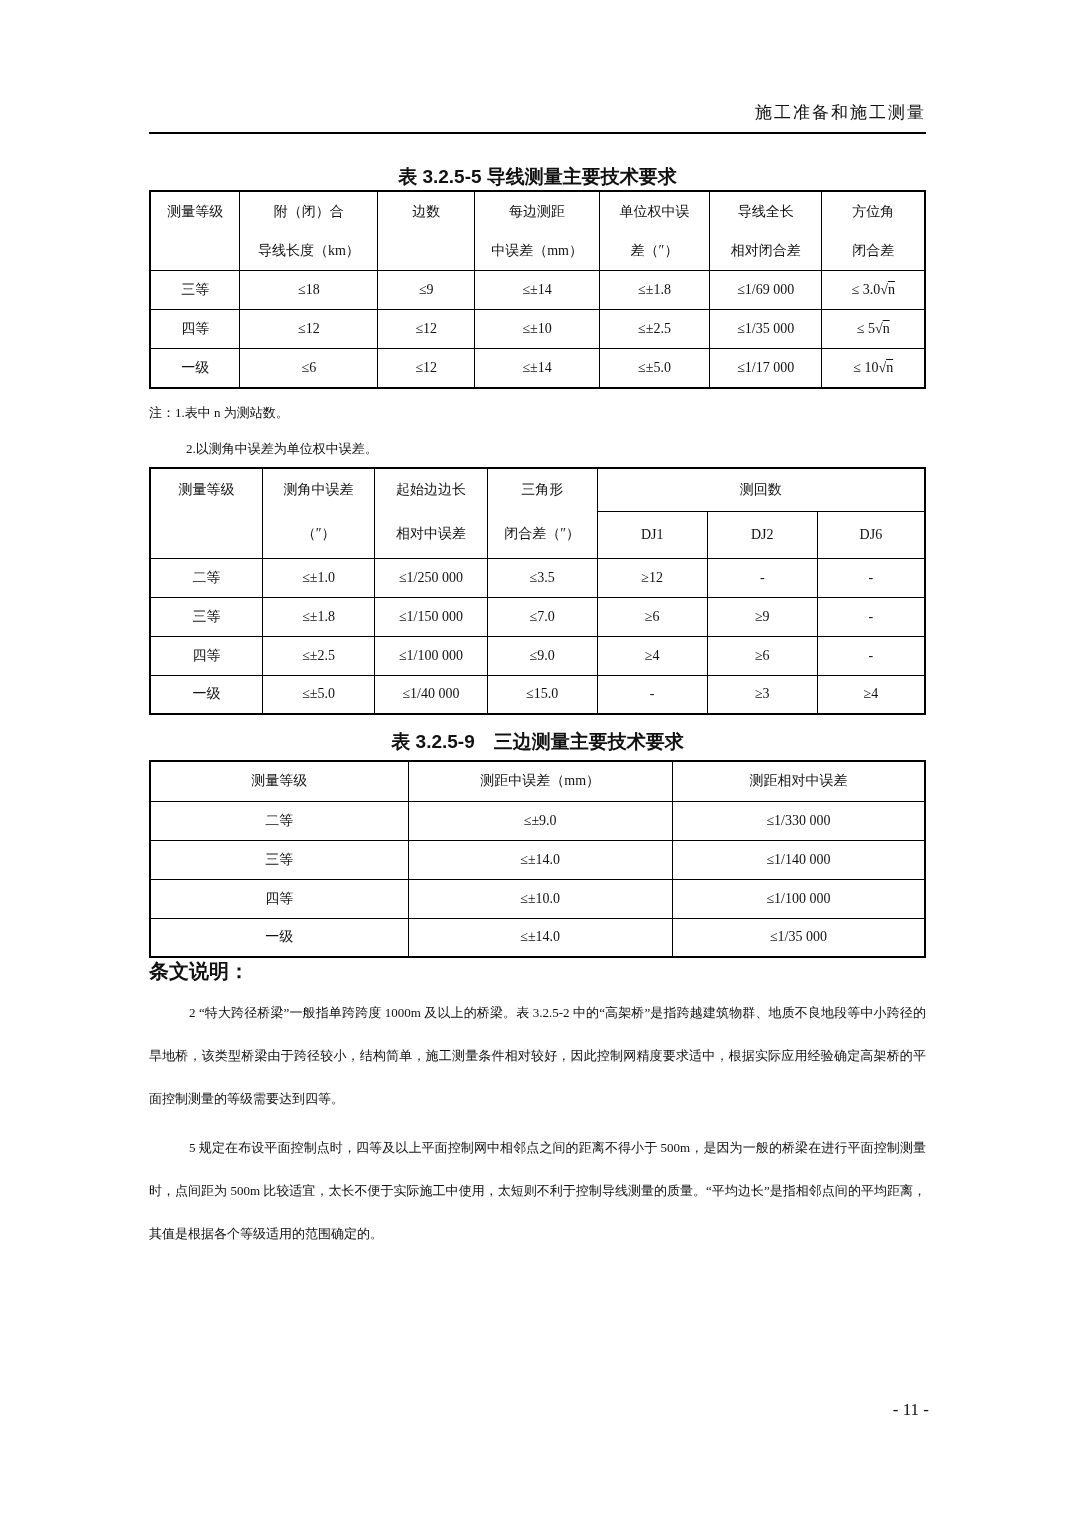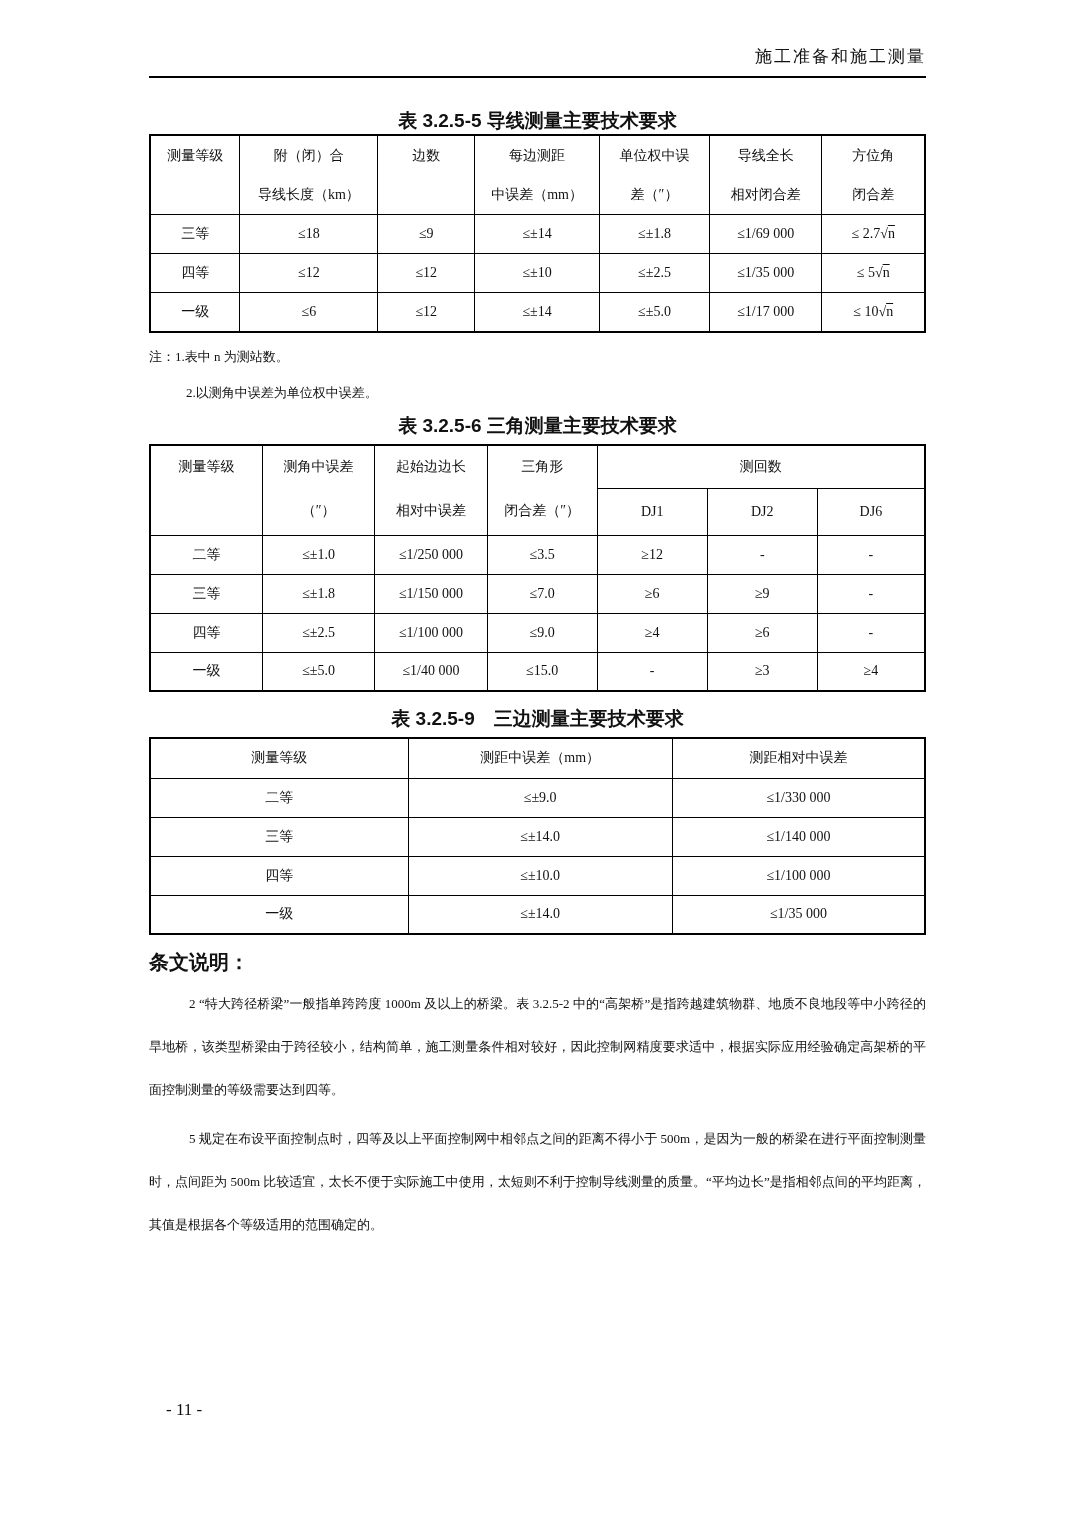--- a/index.html
+++ b/index.html
@@ -5,21 +5,21 @@
   * { box-sizing: border-box; }
   html, body { margin: 0; padding: 0; background: #e8e8e8; }
   .page {
     width: 1074px; height: 1520px; background: #ffffff; position: relative;
     overflow: hidden; margin: 0 auto; color: #111;
     font-family: "Liberation Serif", "DejaVu Serif", serif;
   }
   .content { position: absolute; left: 149px; top: 0; width: 777px; }
 
   .doc-header {
-    padding-top: 46px; padding-bottom: 8px; text-align: right;
+    padding-top: 102px; padding-bottom: 8px; text-align: right;
     font-size: 17px; line-height: 22px; letter-spacing: 2px;
     border-bottom: 2px solid #000;
   }
 
   .caption {
     text-align: center; font-weight: bold; font-size: 19px; line-height: 26px;
     font-family: "Liberation Sans", "DejaVu Sans", sans-serif;
   }
   .c1 { margin-top: 30px; margin-bottom: 0; }
   .c2 { margin-top: 2px; margin-bottom: 5px; }
@@ -34,30 +34,30 @@
   .ln39 { height: 39px; line-height: 39px; }
   .ln42 { height: 42px; line-height: 42px; }
   .ln46 { height: 46px; line-height: 46px; }
   .t3h  { height: 40px; }
   .radicand { text-decoration: overline; }
 
   .notes { margin-top: 6px; font-size: 13px; }
   .note-line { height: 36px; line-height: 36px; white-space: nowrap; }
   .note-line.indented { padding-left: 37px; }
 
-  .commentary { margin-top: 14px; }
+  .commentary { }
   .commentary-heading { font-weight: bold; font-size: 20px; line-height: 27px; }
   .commentary p {
     margin: 6px 0 0 0; font-size: 13px; line-height: 43px;
     text-align: justify; text-indent: 40px;
   }
 
   .page-number {
-    position: absolute; top: 1400px; left: 17px; width: 100%;
-    text-align: left; font-size: 17px;
+    position: absolute; top: 1400px; left: 3px; width: 100%;
+    text-align: right; font-size: 17px;
   }
 </style>
 </head>
 <body>
 
 <div class="page">
   <div class="content">
 
     <div class="doc-header">
       <span>施工准备和施工测量</span>
@@ -107,21 +107,21 @@
         </tr>
       </thead>
       <tbody>
         <tr>
           <td>三等</td>
           <td>≤18</td>
           <td>≤9</td>
           <td>≤±14</td>
           <td>≤±1.8</td>
           <td>≤1/69 000</td>
-          <td><span>≤ 2.7</span><span>√</span><span class="radicand">n</span></td>
+          <td><span>≤ 3.0</span><span>√</span><span class="radicand">n</span></td>
         </tr>
         <tr>
           <td>四等</td>
           <td>≤12</td>
           <td>≤12</td>
           <td>≤±10</td>
           <td>≤±2.5</td>
           <td>≤1/35 000</td>
           <td><span>≤ 5</span><span>√</span><span class="radicand">n</span></td>
         </tr>
@@ -135,21 +135,20 @@
           <td><span>≤ 10</span><span>√</span><span class="radicand">n</span></td>
         </tr>
       </tbody>
     </table>
 
     <div class="notes">
       <div class="note-line"><span>注：</span><span>1.表中 n 为测站数。</span></div>
       <div class="note-line indented">2.以测角中误差为单位权中误差。</div>
     </div>
 
-    <div class="caption c2">表 3.2.5-6 三角测量主要技术要求</div>
     <table class="spec">
       <colgroup>
         <col style="width:14.5%">
           <col style="width:14.5%">
           <col style="width:14.5%">
         <col style="width:14.2%">
           <col style="width:14.2%">
           <col style="width:14.2%">
           <col style="width:13.9%">
       </colgroup>

